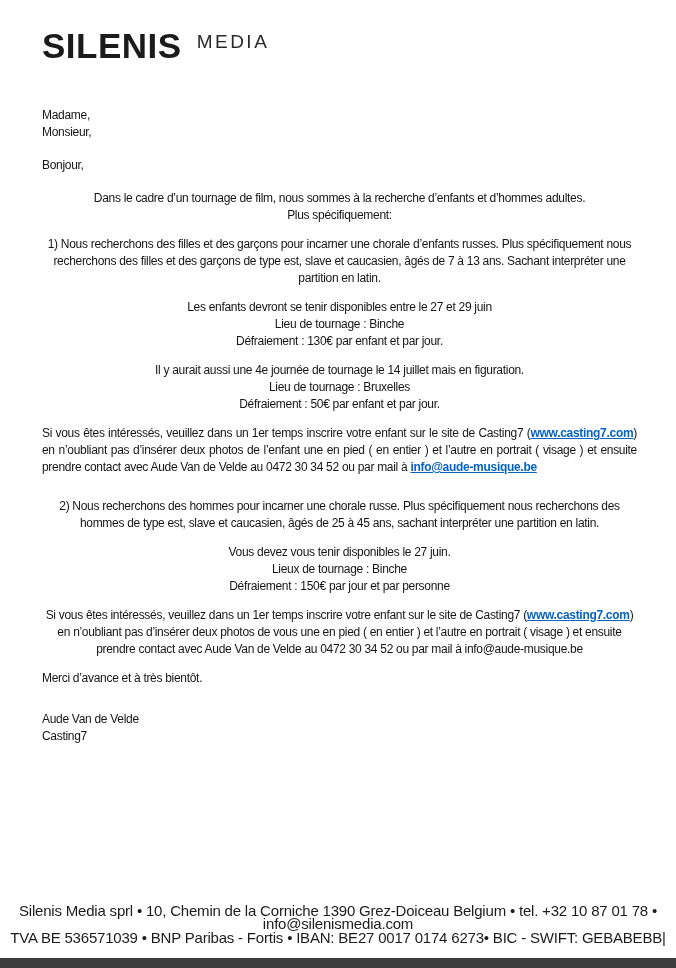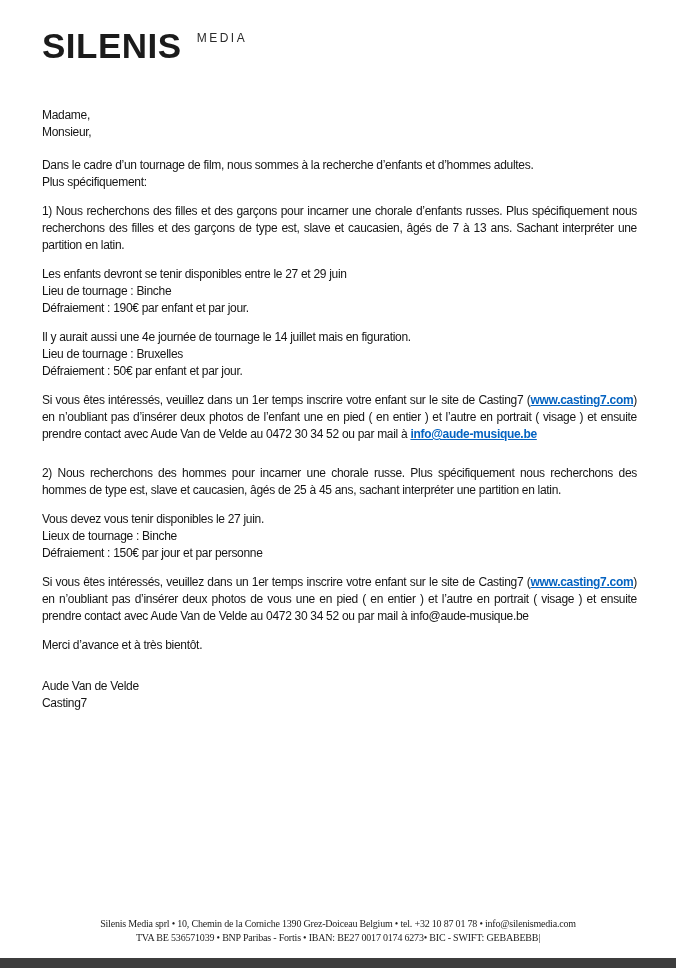--- a/index.html
+++ b/index.html
@@ -16,44 +16,43 @@
     padding: 28px 39px 0 42px;
     box-sizing: border-box;
   }
   
   .logo { display: flex; align-items: flex-start; margin-bottom: 44px; }
   .logo-main {
     font-size: 35px; font-weight: 800; letter-spacing: 0.5px;
     line-height: 1; color: #1b1b1b;
   }
   .logo-sub {
-    font-size: 12px; font-weight: 500; letter-spacing: 2.5px;
+    font-size: 19px; font-weight: 500; letter-spacing: 2.5px;
     color: #2a2a2a; margin-left: 15px; margin-top: 3px;
   }
   
   .letter p {
     margin: 0 0 16px 0;
     font-size: 12px;
     line-height: 17px;
     letter-spacing: -0.3px;
   }
   .just { text-align: justify; }
   .indent { margin-left: 46px; }
-  .mb12 { margin-bottom: 12px !important; }
+  .mb12 { margin-bottom: 12px !important; text-align: center; }
   .mb22 { margin-bottom: 22px !important; }
   .mb24 { margin-bottom: 24px !important; }
   .sig { }
   a.link { color: #0563C1; text-decoration: underline; cursor: pointer; font-weight: bold; }
   
   .footer {
     position: absolute; left: 0; right: 0; bottom: 24px;
     text-align: center;
-    font-size: 10px; line-height: 13.5px; letter-spacing: -0.2px;
+    font-size: 15px; line-height: 13.5px; letter-spacing: -0.2px;
     color: #1c1c1c;
-    font-family: Liberation Serif, serif;
   }
   .cursor { font-weight: 400; }
   .bottom-bar {
     position: absolute; left: 0; right: 0; bottom: 0;
     height: 10px; background: #3d3d3d;
   }
 </style>
 </head>
 <body>
 
@@ -64,32 +63,33 @@
     <span class="logo-sub">MEDIA</span>
   </header>
 
   <div class="letter">
 
     <p>
       <span>Madame,</span><br>
       <span>Monsieur,</span>
     </p>
 
+    <p>Bonjour,</p>
 
     <p class="mb12">
       <span>Dans le cadre d’un tournage de film, nous sommes à la recherche d’enfants et d’hommes adultes.</span><br>
       <span>Plus spécifiquement:</span>
     </p>
 
     <p class="just mb12">1) Nous recherchons des filles et des garçons pour incarner une chorale d’enfants russes. Plus spécifiquement nous recherchons des filles et des garçons de type est, slave et caucasien, âgés de 7 à 13 ans. Sachant interpréter une partition en latin.</p>
 
     <p class="indent mb12">
       <span>Les enfants devront se tenir disponibles entre le 27 et 29 juin</span><br>
       <span>Lieu de tournage : Binche</span><br>
-      <span>Défraiement : 190€ par enfant et par jour.</span>
+      <span>Défraiement : 130€ par enfant et par jour.</span>
     </p>
 
     <p class="indent mb12">
       <span>Il y aurait aussi une 4e journée de tournage le 14 juillet mais en figuration.</span><br>
       <span>Lieu de tournage : Bruxelles</span><br>
       <span>Défraiement : 50€ par enfant et par jour.</span>
     </p>
 
     <p class="just mb22"><span>Si vous êtes intéressés, veuillez dans un 1er temps inscrire votre enfant sur le site de Casting7 (</span><a class="link">www.casting7.com</a><span>) en n’oubliant pas d’insérer deux photos de l’enfant une en pied ( en entier ) et l’autre en portrait ( visage ) et ensuite prendre contact avec Aude Van de Velde au 0472 30 34 52 ou par mail à </span><a class="link">info@aude-musique.be</a></p>
 

